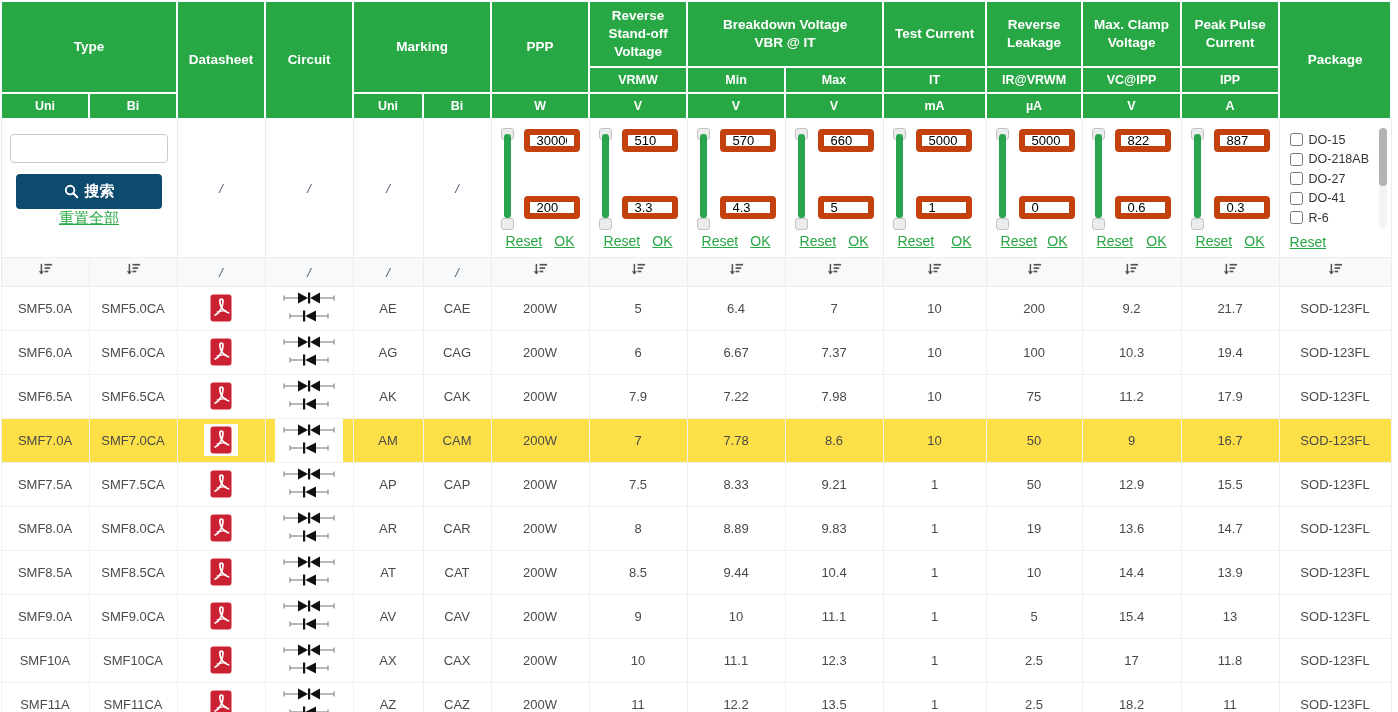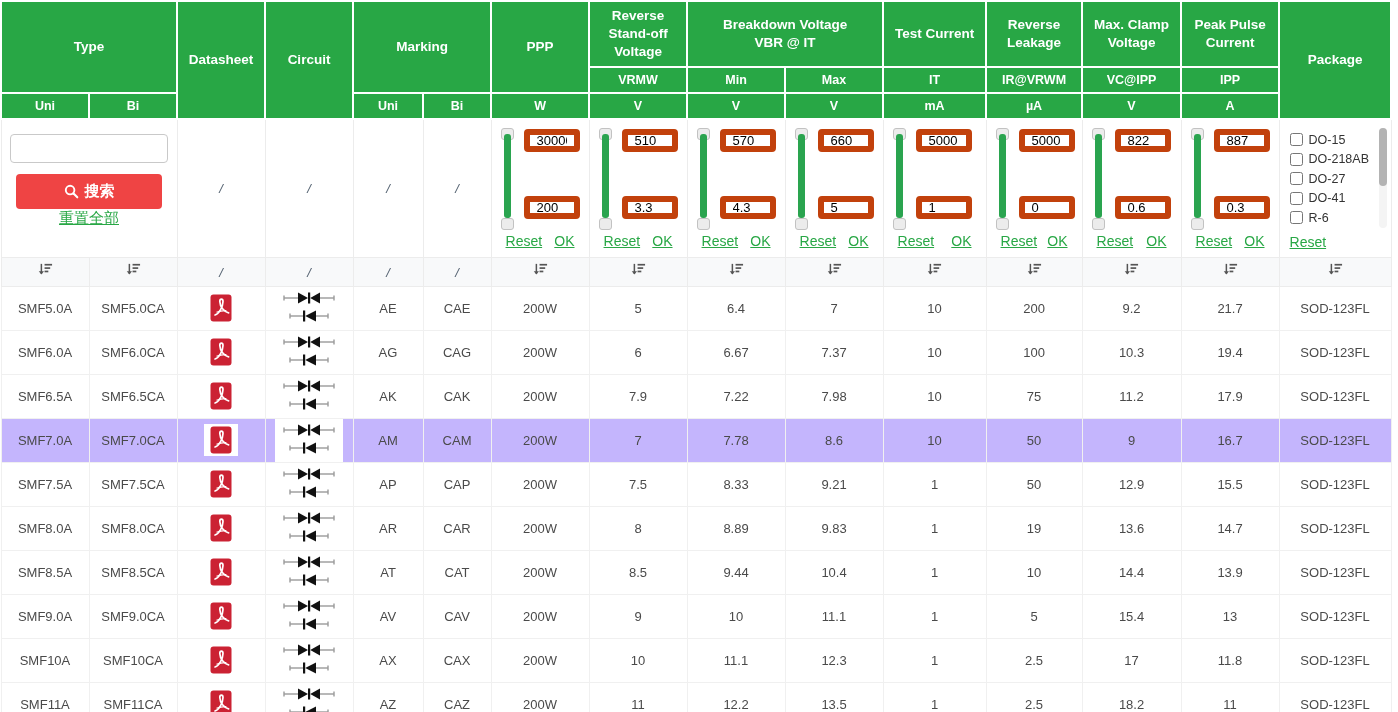--- a/index.html
+++ b/index.html
@@ -26,21 +26,21 @@
   }
   .slash { color:#4e5d6c; font-style:italic; font-size:13px; }
   td.slashcell, th.slashcell { text-align:center; vertical-align:middle !important; }
 
   .typefilter { padding:14px 0 0 0; text-align:center; }
   .typefilter input[type=text]{
     width:158px; height:29px; border:1px solid #c9c9c9; border-radius:4px; outline:none;
     font-size:14px; padding:0 8px;
   }
   .searchbtn {
-    margin-top:11px; width:146px; height:35px; background:#ef4444; color:#fff; border:none;
+    margin-top:11px; width:146px; height:35px; background:#0c4a6e; color:#fff; border:none;
     border-radius:4px; font-size:15px; font-weight:bold; cursor:pointer;
     display:inline-flex; align-items:center; justify-content:center; gap:6px;
   }
   .greenlink { color:#28a745; text-decoration:underline; font-size:14px; cursor:pointer; }
   .resetall { display:inline-block; font-size:15px; }
 
   .fcell { position:relative; height:136px; }
   .vtrack { position:absolute; left:12px; top:14px; width:7px; height:84px; background:#2aa44f; border-radius:3px; }
   .vhandle { position:absolute; left:9px; width:13px; height:12px; background:#ececec; border:1px solid #c2c2c2; border-radius:3px; }
   .vhandle.top { top:8px; }
@@ -60,21 +60,21 @@
 
   
   tr.sortrow td { background:#f8f9fa; border:1px solid #ececec; height:29px; text-align:center; vertical-align:middle; padding:0; }
   .sorticon { display:inline-block; cursor:pointer; line-height:0; }
 
   
   tbody.data td {
     height:42px; border:1px solid #f0f0f0; text-align:center; vertical-align:middle;
     font-size:13px; color:#4a4a4a; background:#fff; padding:0 2px;
   }
-  tbody.data tr.hl td { background:#c4b5fd; }
+  tbody.data tr.hl td { background:#fde047; }
   .imgbox { display:inline-flex; align-items:center; justify-content:center; background:#fff; padding:2px 6px; }
   .pdflink { line-height:0; display:inline-block; cursor:pointer; }
 </style>
 </head>
 <body>
 
 <div class="page">
 <table>
   <colgroup>
     <col style="width:88px">

